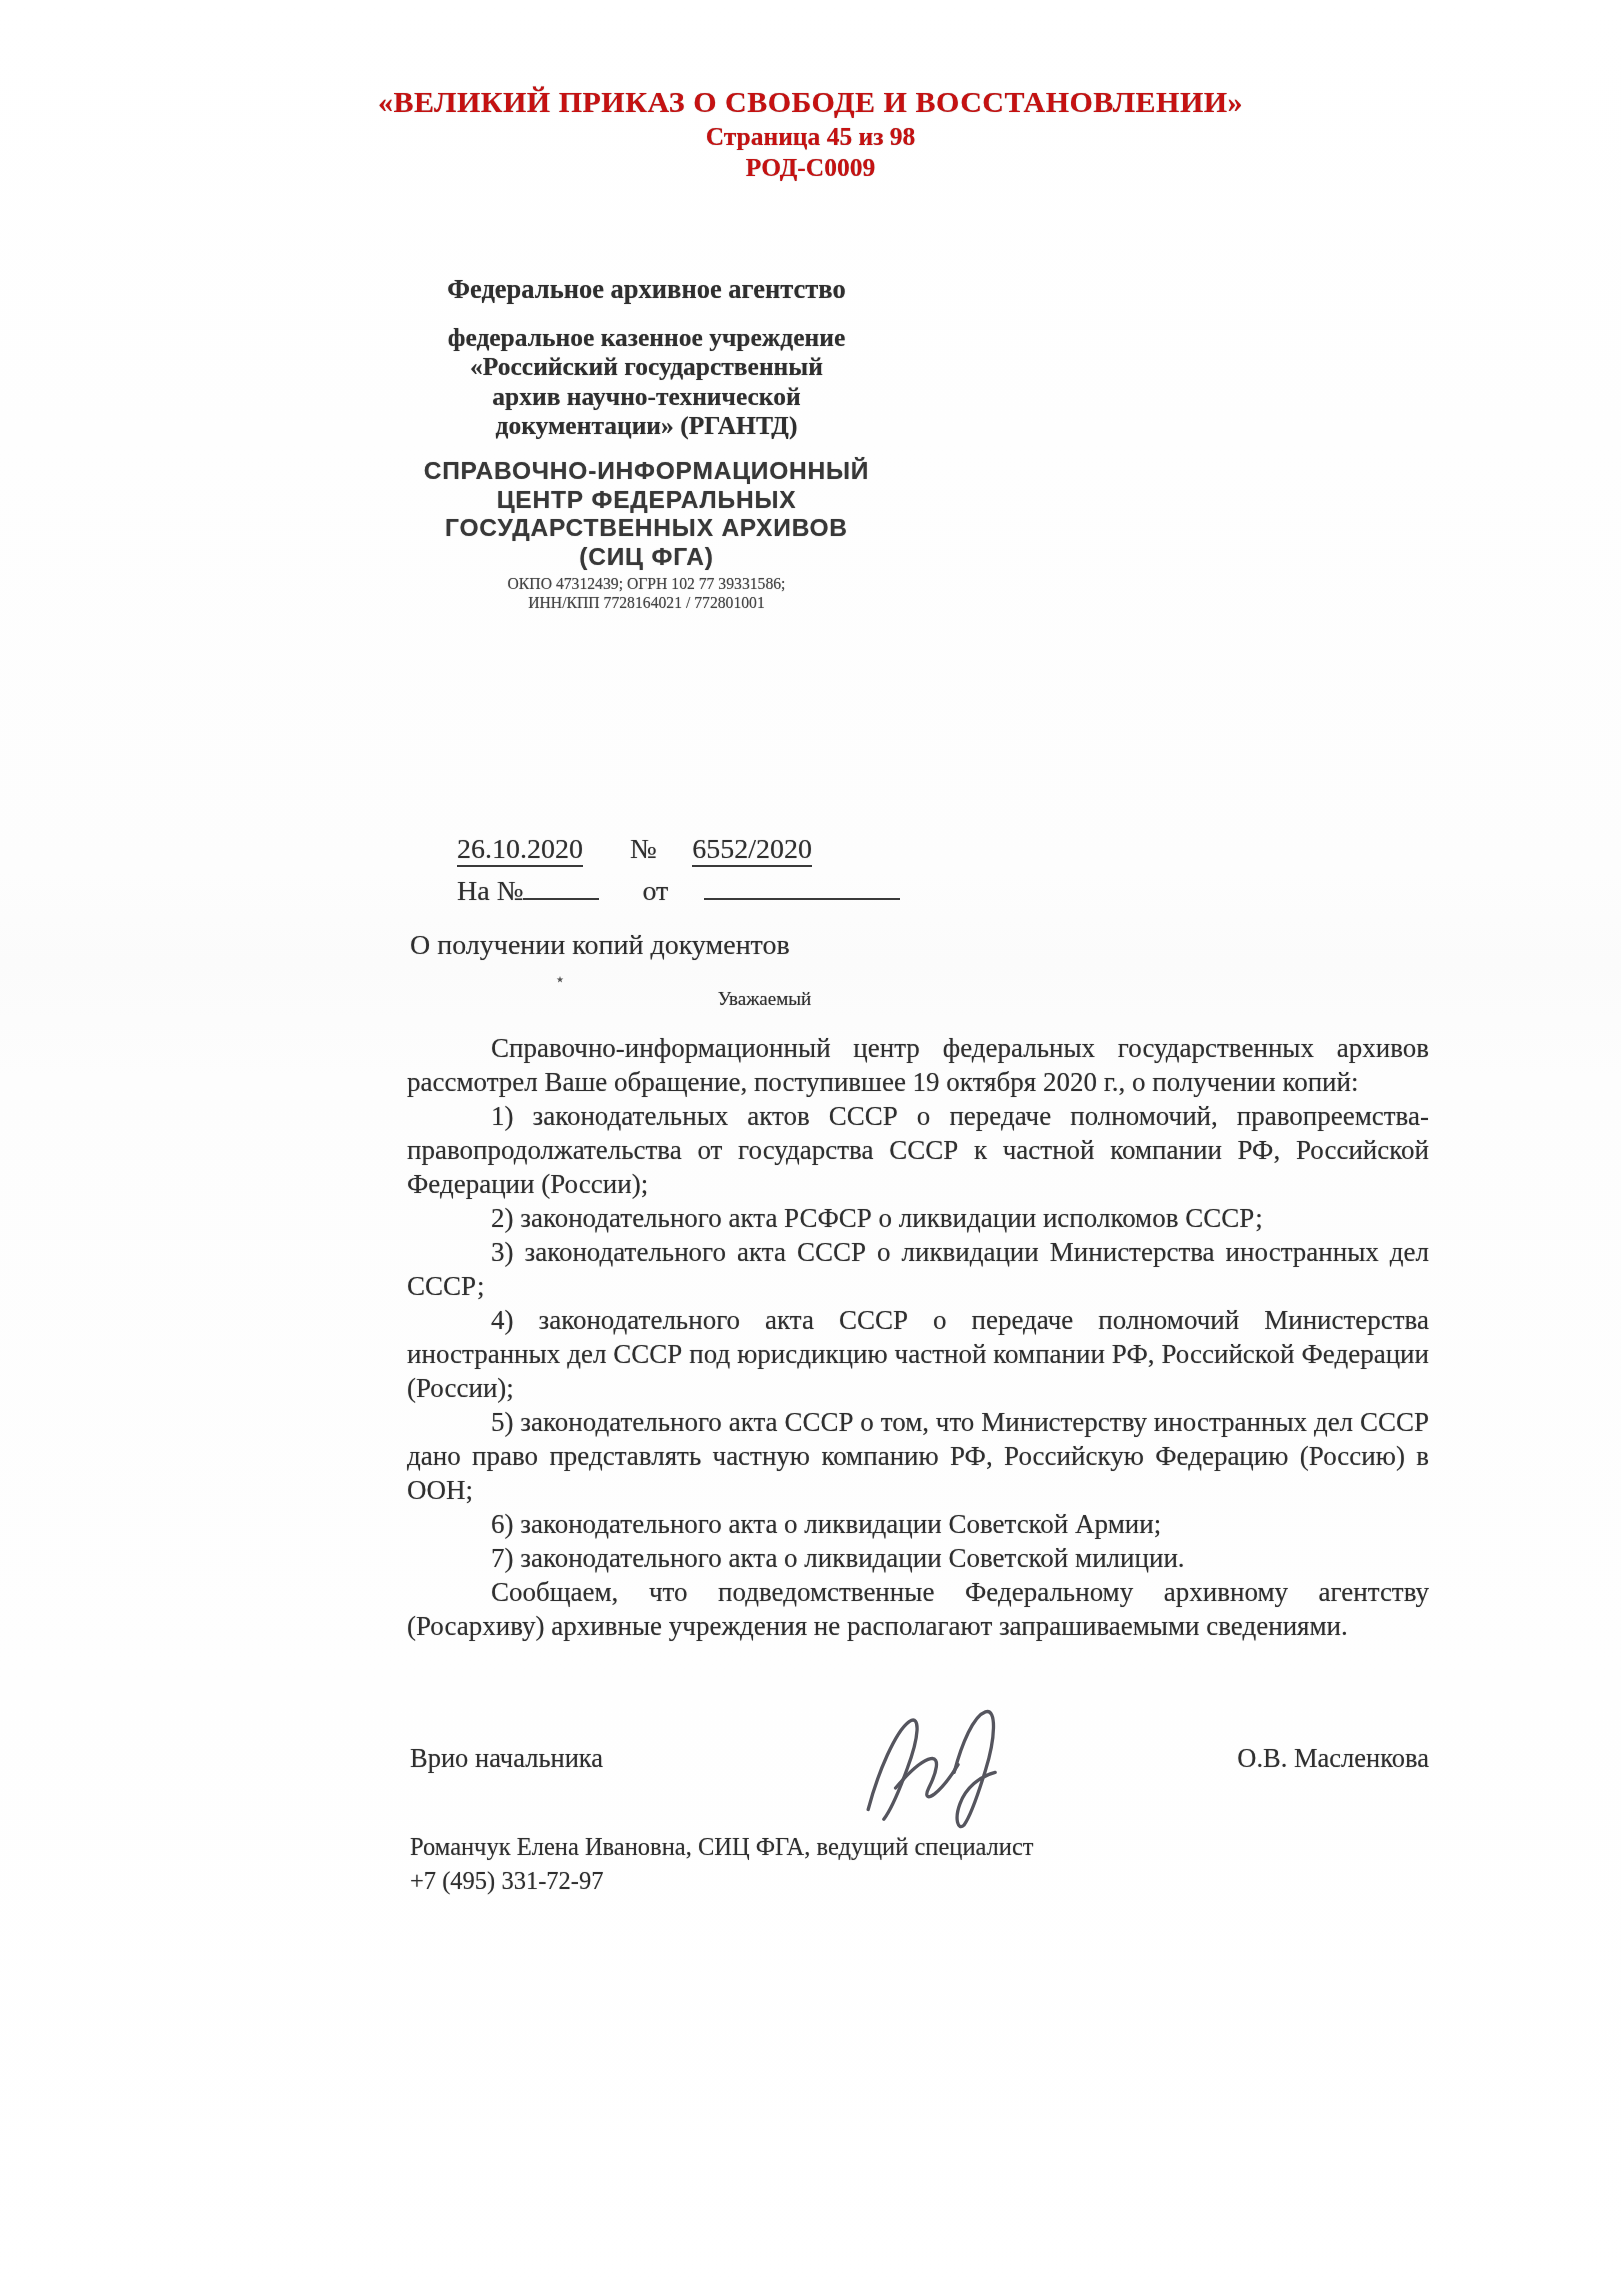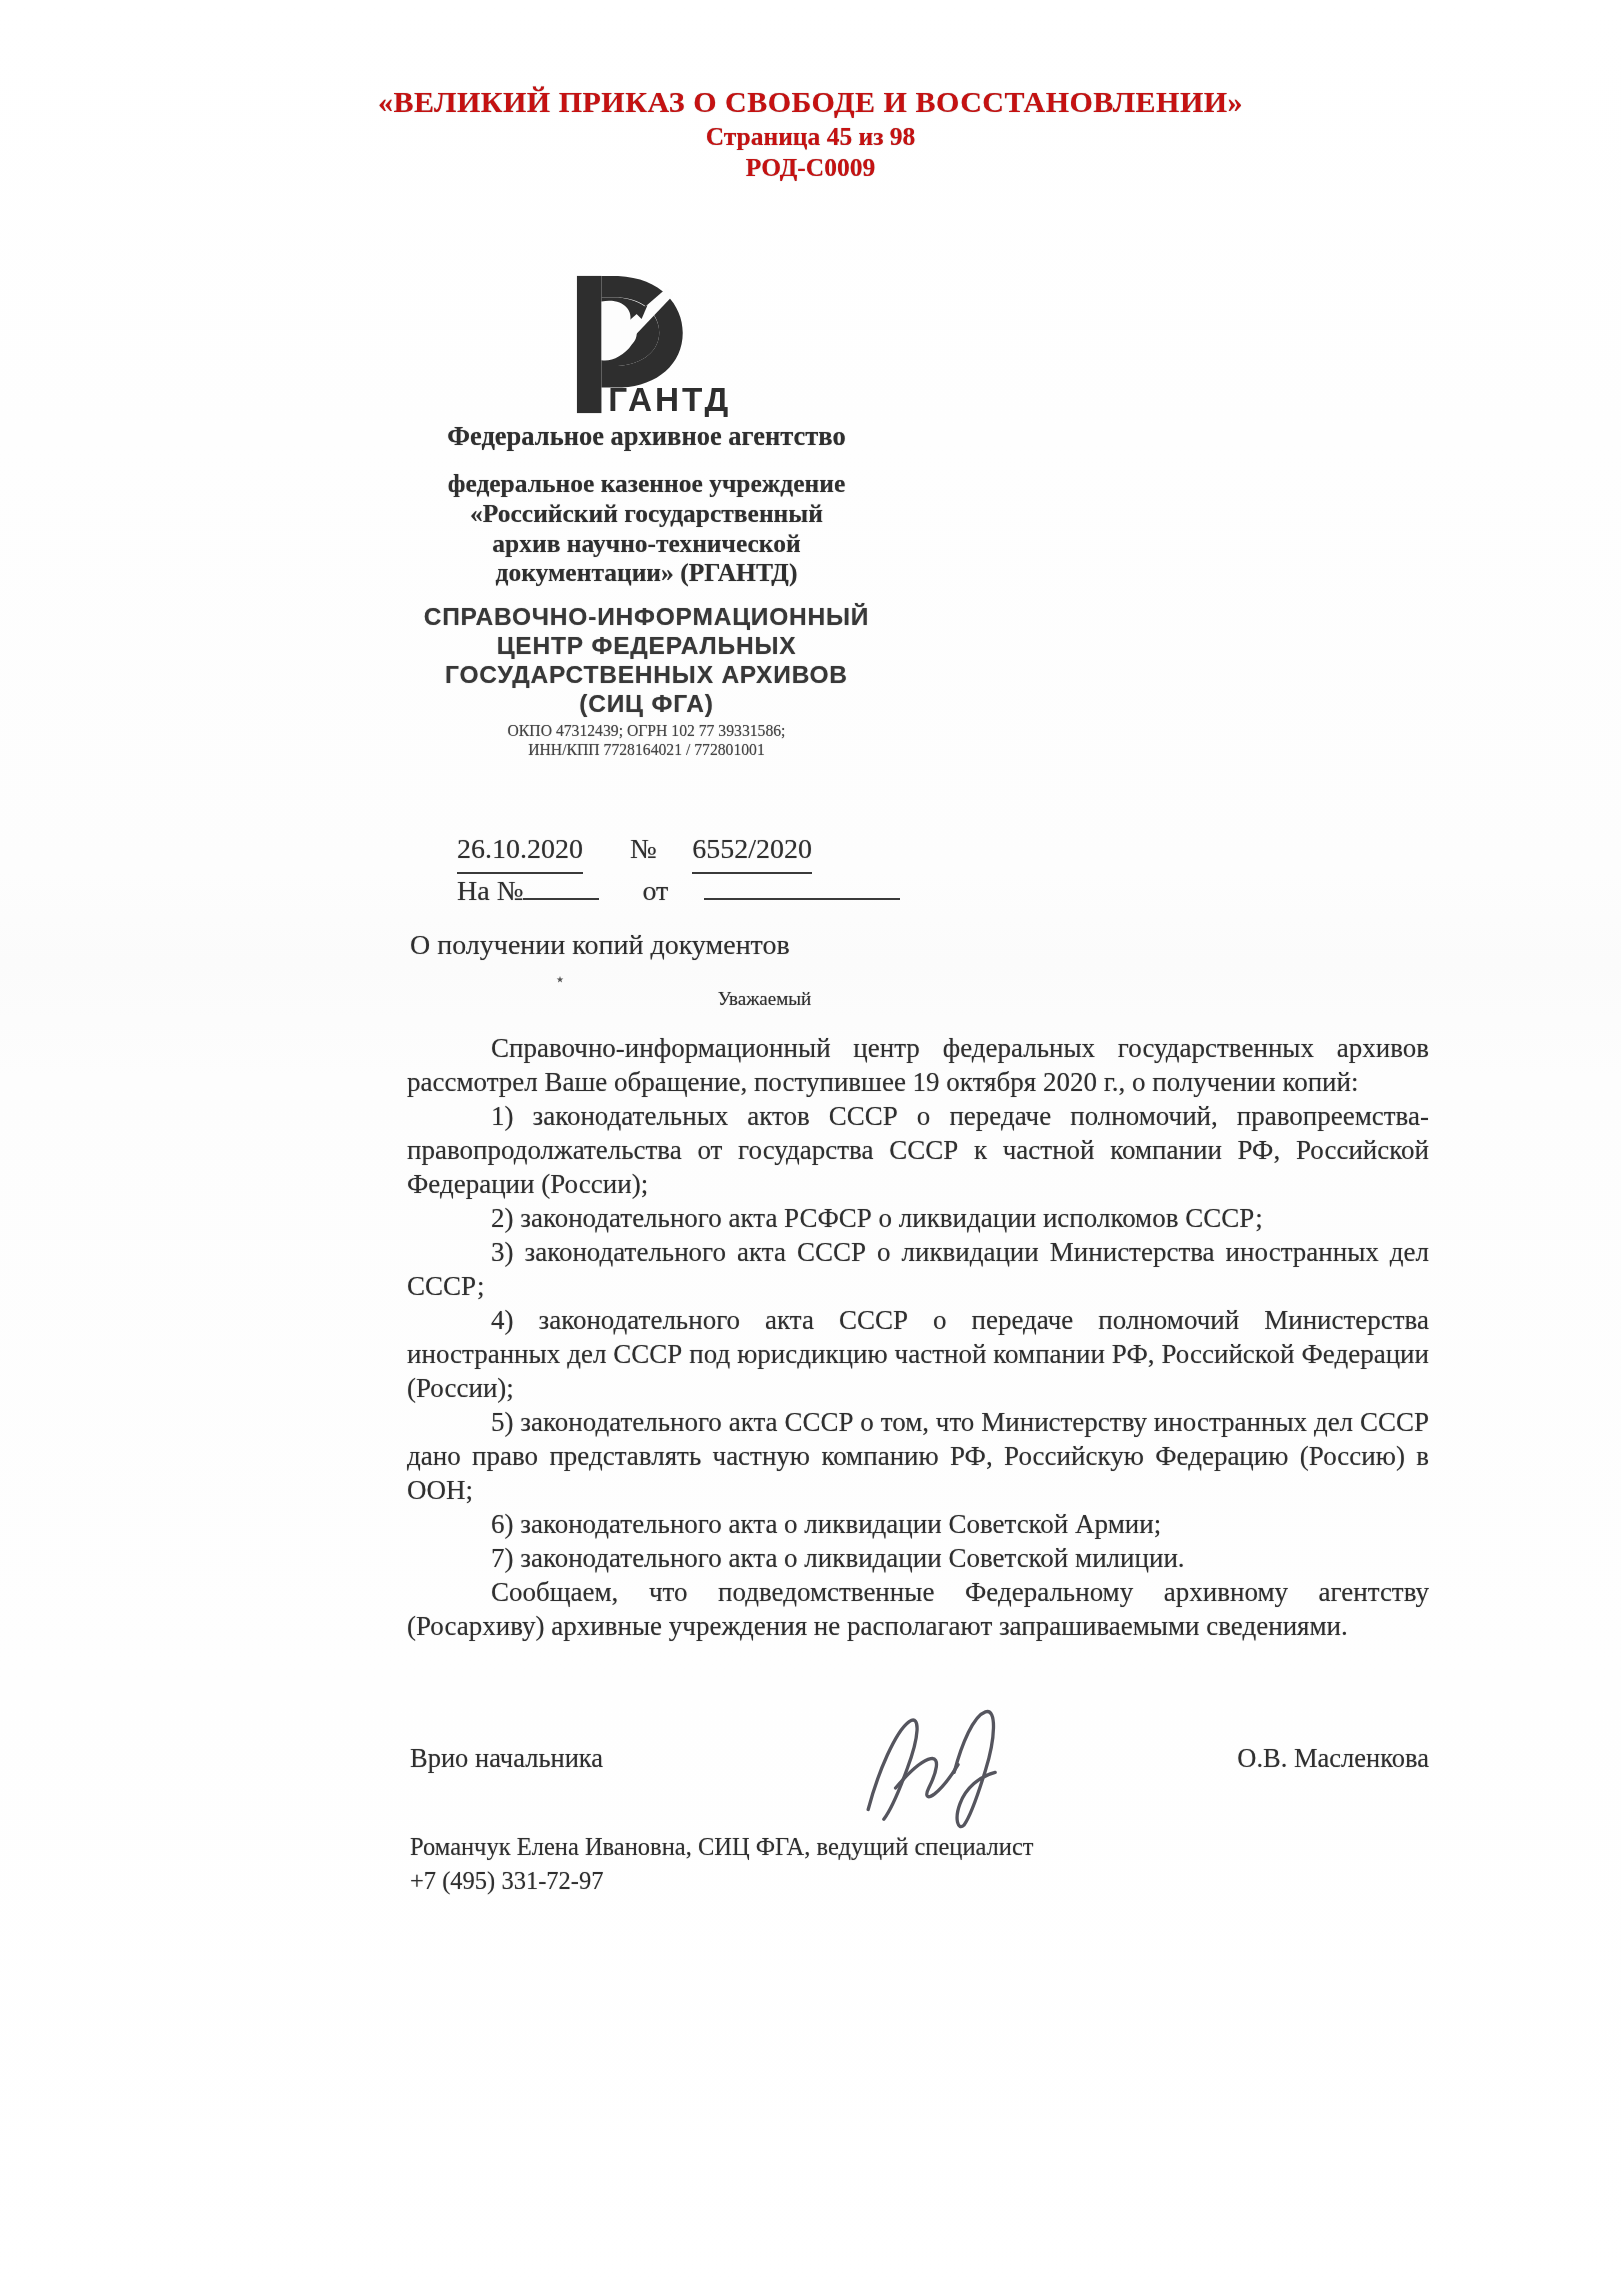--- a/index.html
+++ b/index.html
@@ -37,21 +37,21 @@
     letter-spacing:0.8px; margin-top:15.7px; color:#383838;
   }
   .contact-lines{ font-size:18.6px; font-weight:bold; line-height:1.22; margin-top:13.7px; }
   .code-lines{ font-size:15.7px; line-height:1.22; margin-top:2px; color:#454545;}
 
   
   .ref-block{
     position:absolute; left:457px; top:831px; width:549px;
     font-size:28px; line-height:1.3;
   }
-  .u{ border-bottom:2px solid #3a3a3a; padding-bottom:8px; }
+  .u{ border-bottom:2px solid #3a3a3a; padding-bottom:1px; }
   .blank{ display:inline-block; border-bottom:2px solid #3a3a3a; height:23.5px; vertical-align:baseline;}
   .ref-row2{ margin-top:5.9px; }
 
   
   .subject{ position:absolute; left:410px; top:929px; font-size:28px; }
   .tiny-mark{ position:absolute; left:556px; top:970px; font-size:14.7px; color:#555; }
   .salutation{ position:absolute; left:392px; top:988px; width:745px; text-align:center; font-size:19px; }
 
   
   .body-text{
@@ -75,37 +75,20 @@
 
 <div class="page">
 
   <div class="red-header scan-text" style="color:#c51111;">
     <div class="line1">«ВЕЛИКИЙ ПРИКАЗ О СВОБОДЕ И ВОССТАНОВЛЕНИИ»</div>
     <div class="line2">Страница 45 из 98</div>
     <div class="line3">РОД-С0009</div>
   </div>
 
   <div class="letterhead">
-    <div class="logo-wrap">
-      <svg width="245" height="145" viewBox="0 0 250 148">
-
-        <rect x="54" y="4" width="25" height="140" fill="#2e2e2e"></rect>
-
-        <path d="M79,4 L96,4 C140,6 162,34 162,62 C162,94 136,116 100,118 L79,118 L79,96 L96,96 C122,94 138,80 138,62 C138,42 122,28 98,26 L79,26 Z" fill="#2e2e2e"></path>
-        <path d="M79,26 L96,26 C120,28 138,42 138,62 C138,80 122,94 96,96 L79,96 Z" fill="#2e2e2e"></path>
-
-        <path d="M79,30 C100,26 112,38 108,52 C116,56 118,66 110,74 C102,86 88,92 79,90 Z" fill="#fdfdfd"></path>
-
-        <path d="M100,56 L146,16 L152,24 L112,66 Z" fill="#fdfdfd"></path>
-
-        <path d="M112,40 L126,34 L120,48 Z" fill="#2e2e2e"></path>
-
-        <text x="86" y="142" font-family="Liberation Sans, sans-serif" font-size="34" font-weight="bold" letter-spacing="3" fill="#2e2e2e">ГАНТД</text>
-      </svg>
-    </div>
     <div class="agency scan-text">Федеральное архивное агентство</div>
     <div class="org-lines scan-text">
       <div>федеральное казенное учреждение</div>
       <div>«Российский государственный</div>
       <div>архив научно-технической</div>
       <div>документации» (РГАНТД)</div>
     </div>
     <div class="sic-lines scan-text">
       <div>СПРАВОЧНО-ИНФОРМАЦИОННЫЙ</div>
       <div>ЦЕНТР ФЕДЕРАЛЬНЫХ</div>

